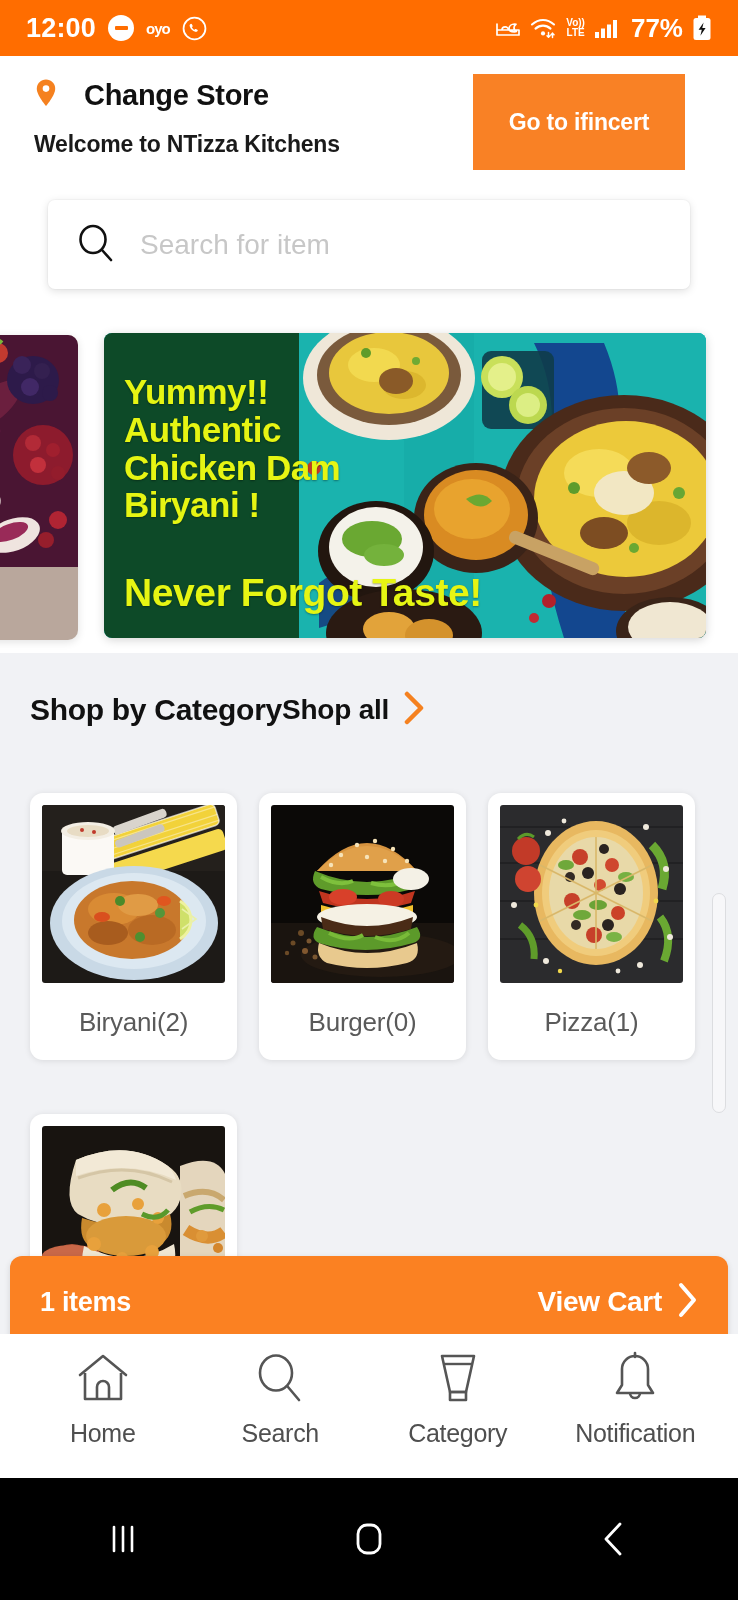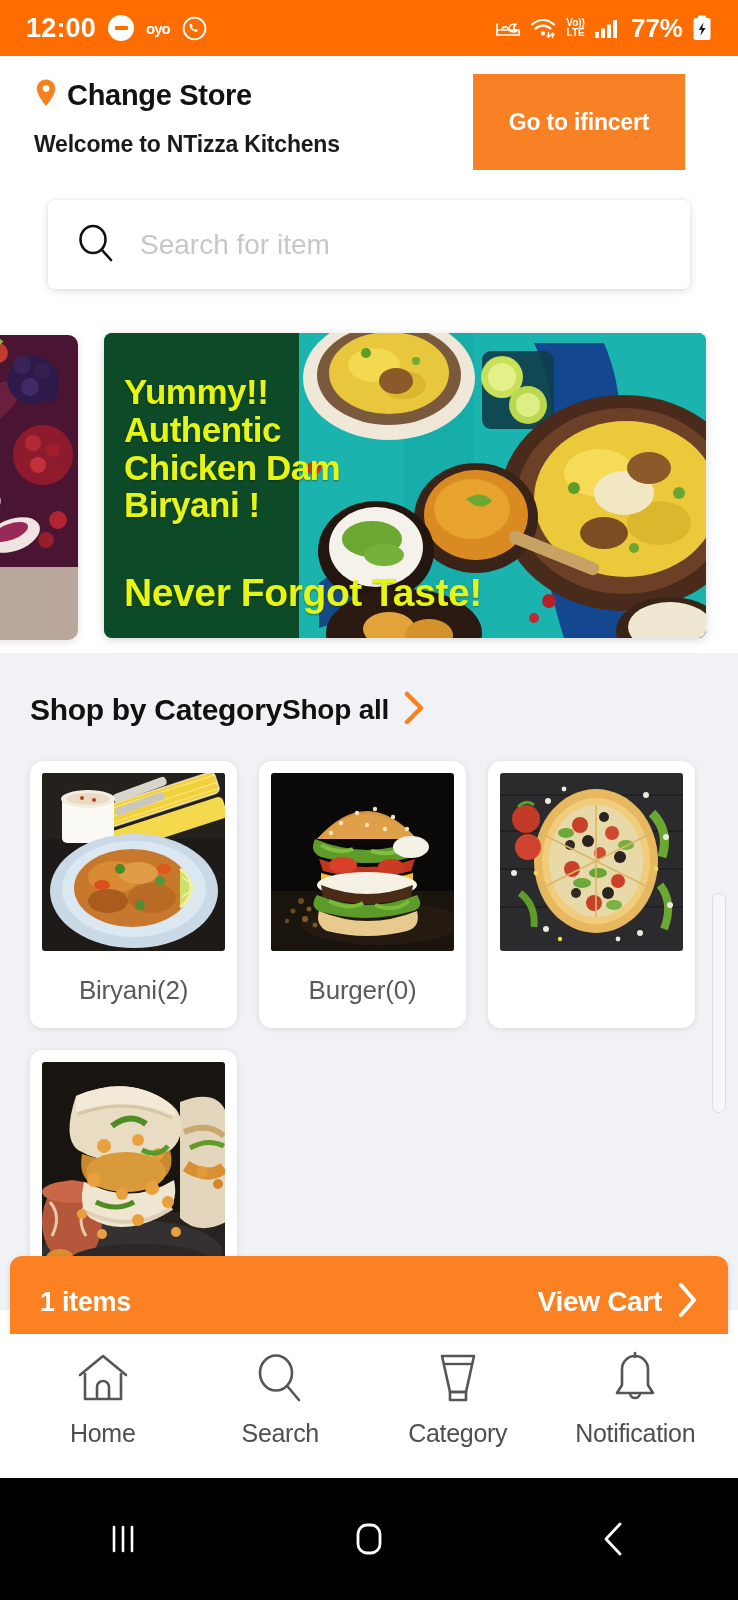--- a/index.html
+++ b/index.html
@@ -29,21 +29,21 @@
   .sb-right { display:flex; align-items:center; gap:9px; }
   .sb-right svg { display:block; }
   .volte { color:#fff; font-size:10px; line-height:10px; text-align:center; font-weight:700; }
   .sb-batt { color:#fff; font-size:26px; font-weight:600; margin-left:2px; }
   .batt-ico { width:20px; height:26px; position:relative; }
 
   
   .header { background:#fff; padding:18px 0 0 0; position:relative; }
   .hdr-row { display:flex; align-items:flex-start; justify-content:space-between; }
   .hdr-left { padding-left:34px; padding-top:4px; }
-  .store-line { display:flex; align-items:center; gap:9px; }
+  .store-line { display:flex; align-items:center; gap:26px; }
   .store-title { font-size:29px; font-weight:700; color:#111; letter-spacing:-.3px; }
   .welcome { font-size:23px; font-weight:700; color:#1a1a1a; margin-top:19px; letter-spacing:-.2px; }
   .go-btn {
     background:#F98125; color:#fff; border:none;
     width:212px; height:96px; font-size:23px; font-weight:700;
     font-family:"Liberation Sans", sans-serif; cursor:pointer;
     margin-right:53px; letter-spacing:-.2px;
   }
 
   
@@ -92,21 +92,21 @@
   .cat-title { font-size:30px; font-weight:700; color:#111; letter-spacing:-.3px; }
   .view-all { display:flex; align-items:center; gap:14px; cursor:pointer; }
   .view-all-label { font-size:28px; font-weight:700; color:#111; letter-spacing:-.2px; }
   .cat-grid {
     display:flex; flex-wrap:wrap; gap:22px;
     padding:32px 30px 0 30px;
   }
   .cat-card {
     width:207px; background:#fff; border-radius:13px;
     box-shadow:0 1px 6px rgba(0,0,0,.10);
-    overflow:hidden; cursor:pointer;
+    overflow:hidden; cursor:pointer;margin-top:32px;
   }
   .cat-img { width:183px; height:178px; margin:12px auto 0 auto; border-radius:3px; overflow:hidden; position:relative; }
   .cat-label {
     text-align:center; font-size:26px; color:#5a5a5a;
     padding:24px 0 22px 0; font-weight:400; letter-spacing:-.2px;
   }
   .scroll-track {
     position:absolute; right:12px; top:240px; width:14px; height:220px;
     border:1px solid #dcdde0; border-radius:8px; background:#f7f7f9;
   }
@@ -465,20 +465,21 @@
               <circle cx="64" cy="16" r="2.4"></circle>
               <circle cx="118" cy="166" r="2.4"></circle>
           </g>
           <g fill="#f2d94c">
             <circle cx="36" cy="100" r="2.4"></circle>
               <circle cx="156" cy="96" r="2.4"></circle>
               <circle cx="60" cy="166" r="2.2"></circle>
           </g>
         </svg>
       </div>
+      <div class="cat-label">Pizza(1)</div>
     </div>
 
     <div class="cat-card" style="height:260px">
       <div class="cat-img" style="height:222px">
         <svg viewBox="0 0 183 222" preserveAspectRatio="none" style="width:100%;height:100%;display:block">
           <rect width="183" height="222" fill="#181410"></rect>
           <rect x="0" y="150" width="183" height="72" fill="#262321"></rect>
           <ellipse cx="90" cy="190" rx="90" ry="32" fill="#343130"></ellipse>
           <path d="M138 40 q36 -14 46 10 l0 110 q-28 14 -46 -4z" fill="#e4d6bd"></path>
           <path d="M142 70 q24 -10 40 4" stroke="#c9a86e" stroke-width="6" fill="none"></path>

